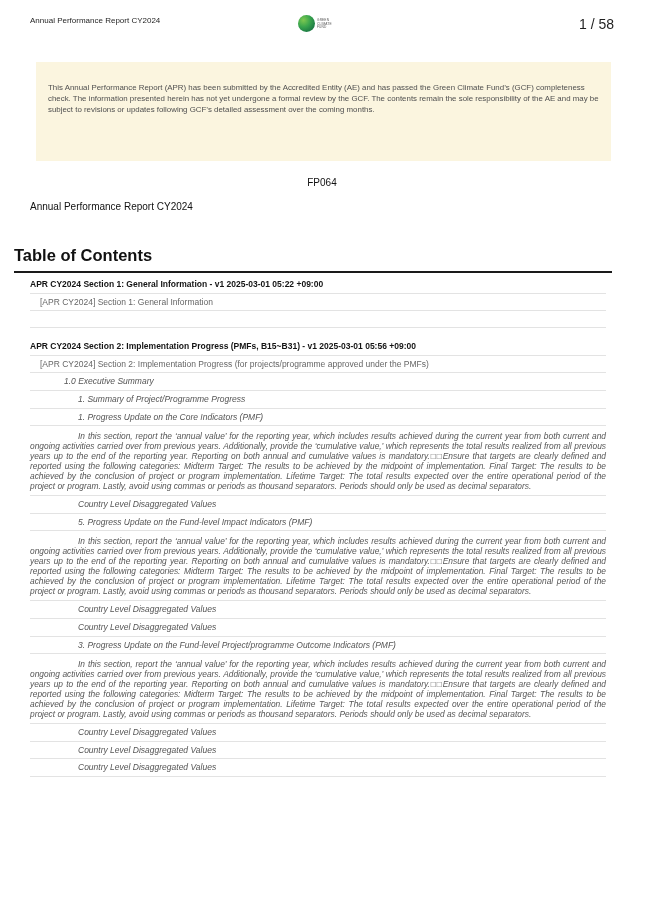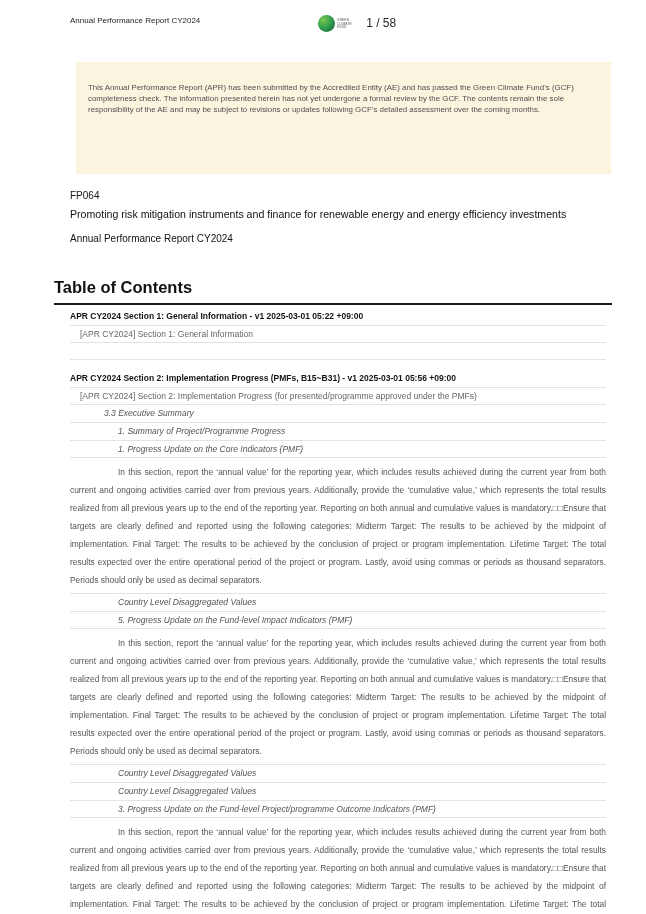--- a/index.html
+++ b/index.html
@@ -1,41 +1,41 @@
 <!DOCTYPE html>
 <html><head>
 <meta charset="utf-8">
 <style>
   * { margin:0; padding:0; box-sizing:border-box; }
   html,body { background:#ffffff; }
   .page {
     position:relative; width:646px; height:914px; background:#ffffff;
-    font-family:"Liberation Sans", sans-serif; color:#222; overflow:hidden;padding-left:40px;
+    font-family:"Liberation Sans", sans-serif; color:#222; overflow:hidden;
   }
   
   .hdr { display:flex; align-items:flex-start; padding:13px 32px 0 30px; }
   .hdr-left  { flex:1; font-size:8px; color:#1f1f1f; padding-top:3px; }
-  .hdr-right { flex:1; font-size:12px; color:#1f1f1f; text-align:left; padding-top:3px; }
+  .hdr-right { flex:1; font-size:14px; color:#1f1f1f; text-align:right; padding-top:3px; }
   .hdr-logo  { display:flex; align-items:center; gap:2px; }
   .logo-globe {
     width:17px; height:17px; border-radius:50%;
     background: radial-gradient(circle at 32% 30%, #7ec850 0%, #3aa64d 40%, #1f7f45 72%, #145f37 100%);
   }
   .logo-text { font-size:6.4px; line-height:7px; color:#555; letter-spacing:.3px;
                transform:scale(0.5); transform-origin:left center; width:max-content; }
   .logo-text div { white-space:nowrap; }
   
   .notice {
-    margin:28px 35px 0 36px; height:112px; background:#fbf5df;
+    margin:28px 35px 0 36px; height:99px; background:#fbf5df;
     padding:21px 12px 0 12px;
   }
   .notice p { font-size:7.9px; line-height:10.9px; color:#4f4f4f; }
   
   .titleblock { margin:16px 32px 0 30px; }
-  .fp-code   { font-size:10px;   color:#121212; }
+  .fp-code   { font-size:10px;   color:#121212;text-align:center; }
   .fp-title  { font-size:10.6px; color:#121212; margin-top:7px; }
   .fp-report { font-size:10px;   color:#121212; margin-top:13px; }
   
   .toc-heading {
     margin:34px 34px 0 14px; font-size:16.5px; font-weight:700; color:#111;
     padding-bottom:6px; border-bottom:2px solid #1a1a1a;
   }
   .toc-list { margin:0 40px 0 30px; }
   .toc-row {
     border-bottom:1px solid #e3e3e3; padding:4px 0 3px;
@@ -43,22 +43,22 @@
   }
   .s-section { color:#141414; font-weight:700; padding-top:7px; font-style:normal; }
   .s-section.spaced { padding-top:14px; }
   .s-spacer { height:17px; padding:0; }
   .s-item { color:#666; }
   .s-item-italic { font-style:italic; color:#555; }
   .ind1 { padding-left:10px; }
   .ind2 { padding-left:34px; }
   .ind3 { padding-left:48px; }
   .s-paragraph {
-    text-align:justify; text-indent:48px;
-    font-size:8.4px; line-height:18px; color:#555; padding:5px 0 4px;
+    font-style:italic; text-align:justify; text-indent:48px;
+    font-size:8.4px; line-height:10px; color:#555; padding:5px 0 4px;
   }
 </style>
 </head>
 <body>
 
 <div class="page">
 
   <div class="hdr">
     <div class="hdr-left">Annual Performance Report CY2024</div>
     <div class="hdr-logo">
@@ -71,32 +71,31 @@
     </div>
     <div class="hdr-right">1 / 58</div>
   </div>
 
   <div class="notice">
     <p>This Annual Performance Report (APR) has been submitted by the Accredited Entity (AE) and has passed the Green Climate Fund’s (GCF) completeness check. The information presented herein has not yet undergone a formal review by the GCF. The contents remain the sole responsibility of the AE and may be subject to revisions or updates following GCF’s detailed assessment over the coming months.</p>
   </div>
 
   <div class="titleblock">
     <div class="fp-code">FP064</div>
-    <div class="fp-title">Promoting risk mitigation instruments and finance for renewable energy and energy efficiency investments</div>
     <div class="fp-report">Annual Performance Report CY2024</div>
   </div>
 
   <div class="toc-heading">Table of Contents</div>
   <div class="toc-list">
       <div class="toc-row s-section">APR CY2024 Section 1: General Information - v1 2025-03-01 05:22 +09:00</div>
       <div class="toc-row s-item ind1">[APR CY2024] Section 1: General Information</div>
       <div class="toc-row s-spacer"></div>
       <div class="toc-row s-section spaced">APR CY2024 Section 2: Implementation Progress (PMFs, B15~B31) - v1 2025-03-01 05:56 +09:00</div>
-      <div class="toc-row s-item ind1">[APR CY2024] Section 2: Implementation Progress (for presented/programme approved under the PMFs)</div>
-      <div class="toc-row s-item-italic ind2">3.3 Executive Summary</div>
+      <div class="toc-row s-item ind1">[APR CY2024] Section 2: Implementation Progress (for projects/programme approved under the PMFs)</div>
+      <div class="toc-row s-item-italic ind2">1.0 Executive Summary</div>
       <div class="toc-row s-item-italic ind3">1. Summary of Project/Programme Progress</div>
       <div class="toc-row s-item-italic ind3">1. Progress Update on the Core Indicators (PMF)</div>
       <div class="toc-row s-paragraph">In this section, report the ‘annual value’ for the reporting year, which includes results achieved during the current year from both current and ongoing activities carried over from previous years. Additionally, provide the ‘cumulative value,’ which represents the total results realized from all previous years up to the end of the reporting year. Reporting on both annual and cumulative values is mandatory.□□Ensure that targets are clearly defined and reported using the following categories: Midterm Target: The results to be achieved by the midpoint of implementation. Final Target: The results to be achieved by the conclusion of project or program implementation. Lifetime Target: The total results expected over the entire operational period of the project or program. Lastly, avoid using commas or periods as thousand separators. Periods should only be used as decimal separators.</div>
       <div class="toc-row s-item-italic ind3">Country Level Disaggregated Values</div>
       <div class="toc-row s-item-italic ind3">5. Progress Update on the Fund-level Impact Indicators (PMF)</div>
       <div class="toc-row s-paragraph">In this section, report the ‘annual value’ for the reporting year, which includes results achieved during the current year from both current and ongoing activities carried over from previous years. Additionally, provide the ‘cumulative value,’ which represents the total results realized from all previous years up to the end of the reporting year. Reporting on both annual and cumulative values is mandatory.□□Ensure that targets are clearly defined and reported using the following categories: Midterm Target: The results to be achieved by the midpoint of implementation. Final Target: The results to be achieved by the conclusion of project or program implementation. Lifetime Target: The total results expected over the entire operational period of the project or program. Lastly, avoid using commas or periods as thousand separators. Periods should only be used as decimal separators.</div>
       <div class="toc-row s-item-italic ind3">Country Level Disaggregated Values</div>
       <div class="toc-row s-item-italic ind3">Country Level Disaggregated Values</div>
       <div class="toc-row s-item-italic ind3">3. Progress Update on the Fund-level Project/programme Outcome Indicators (PMF)</div>
       <div class="toc-row s-paragraph">In this section, report the ‘annual value’ for the reporting year, which includes results achieved during the current year from both current and ongoing activities carried over from previous years. Additionally, provide the ‘cumulative value,’ which represents the total results realized from all previous years up to the end of the reporting year. Reporting on both annual and cumulative values is mandatory.□□Ensure that targets are clearly defined and reported using the following categories: Midterm Target: The results to be achieved by the midpoint of implementation. Final Target: The results to be achieved by the conclusion of project or program implementation. Lifetime Target: The total results expected over the entire operational period of the project or program. Lastly, avoid using commas or periods as thousand separators. Periods should only be used as decimal separators.</div>

